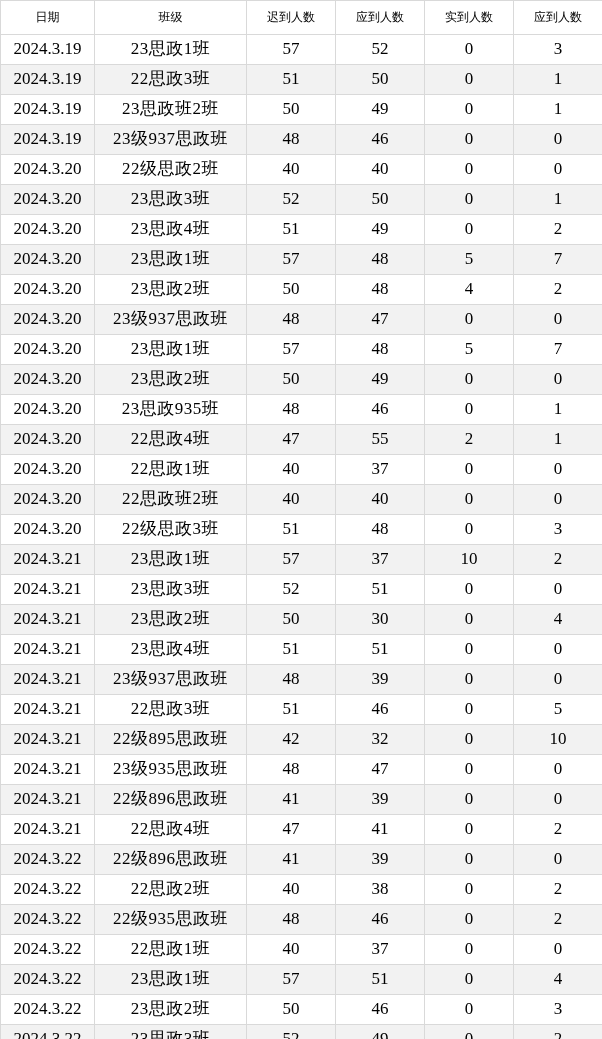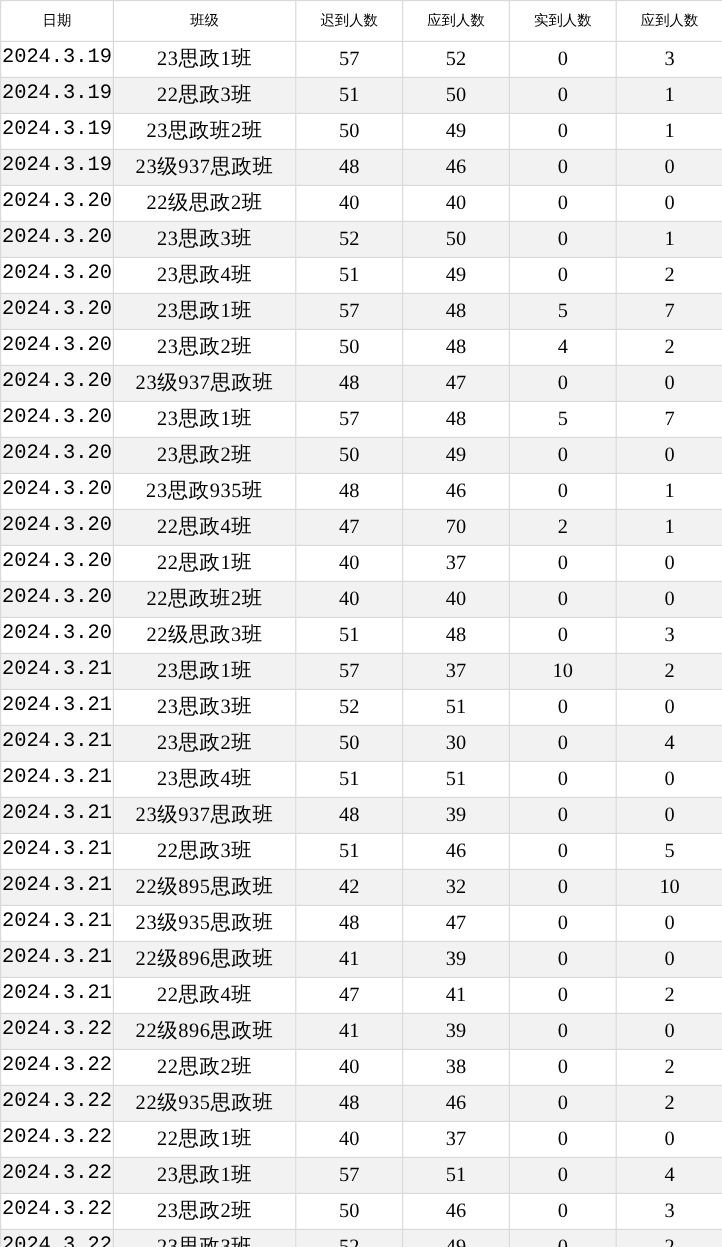--- a/index.html
+++ b/index.html
@@ -47,21 +47,21 @@
     font-size: 12px;
     background: #ffffff;
   }
   table.attendance tbody tr td {
     background: #ffffff;
   }
   table.attendance tbody tr.alt td {
     background: #f2f2f2;
   }
   table.attendance td.date-cell {
-    font-family: Liberation Mono, monospace;
+    font-family: Liberation Serif, serif;
     letter-spacing: 0px;
     text-align: center;
   }
   table.attendance td.class-cell {
     letter-spacing: 0.5px;
   }
   table.attendance td.num-cell {
     font-family: "Liberation Serif", "DejaVu Serif", serif;
   }
 </style>
@@ -190,21 +190,21 @@
           <td class="class-cell">23思政935班</td>
           <td class="num-cell">48</td>
           <td class="num-cell">46</td>
           <td class="num-cell">0</td>
           <td class="num-cell">1</td>
         </tr>
         <tr class="alt">
           <td class="date-cell">2024.3.20</td>
           <td class="class-cell">22思政4班</td>
           <td class="num-cell">47</td>
-          <td class="num-cell">70</td>
+          <td class="num-cell">55</td>
           <td class="num-cell">2</td>
           <td class="num-cell">1</td>
         </tr>
         <tr>
           <td class="date-cell">2024.3.20</td>
           <td class="class-cell">22思政1班</td>
           <td class="num-cell">40</td>
           <td class="num-cell">37</td>
           <td class="num-cell">0</td>
           <td class="num-cell">0</td>

